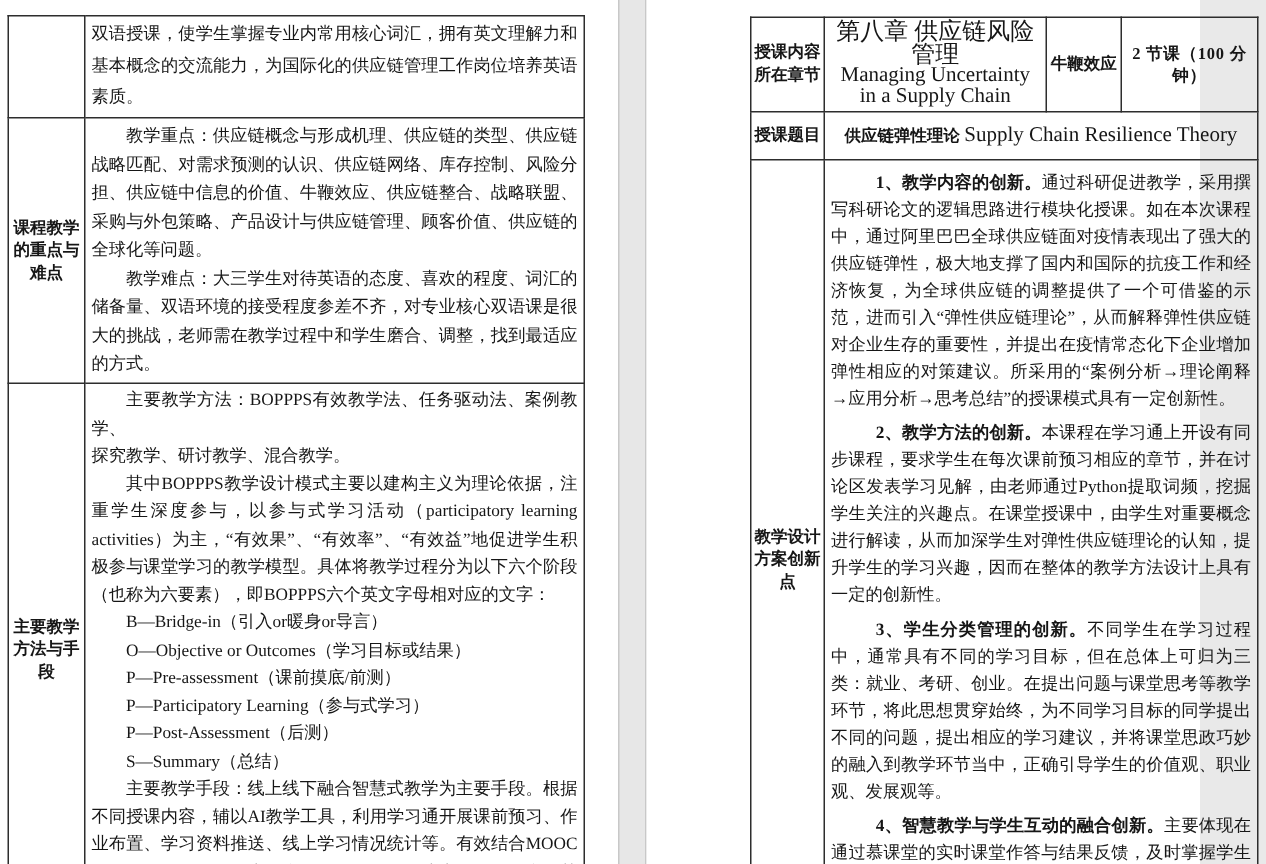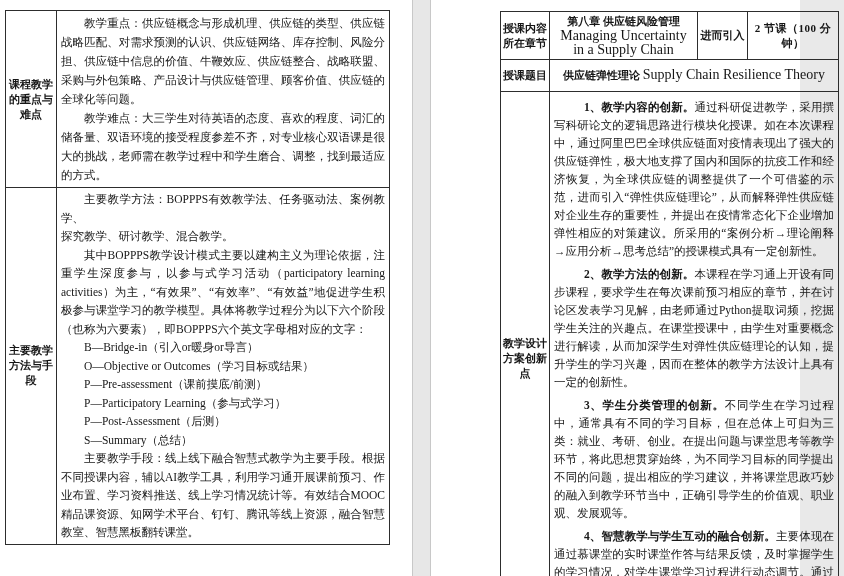--- a/index.html
+++ b/index.html
@@ -42,37 +42,41 @@
   .lh-row2 { line-height:19px; padding-top:3px;margin-top:28px; }
   .lh-row3 { line-height:18.5px; }
   .lh-rowR { line-height:18px; padding-top:6px; }
 
   .indent  { text-indent:2em; }
   .indentR { text-indent:2.6em; margin-bottom:5px; }
   .center-line { text-align:left; }
   .bopp-item { margin-left:2em; }
 
   .cell-mid { vertical-align:middle; text-align:center; }
-  .chapter-cn { font-weight:bold; font-size:11px; line-height:15px; }
+  .chapter-cn { font-weight:normal; font-size:16px; line-height:15px; }
   .chapter-en { font-size:14px; line-height:14px; font-weight:normal; }
   .duration-val { font-weight:bold; font-size:11px; letter-spacing:0.5px; }
   .topic-val { font-size:11px; }
   .topic-cn { font-weight:bold; }
   b.lead { font-weight:bold; }
 </style>
 </head>
 <body>
 
 <div class="page page-left">
   <table class="tbl-left">
     <colgroup>
         <col style="width:51px">
         <col style="width:333px">
       </colgroup>
     <tbody>
+        <tr style="height:50px">
+      <td class="hdr"></td>
+      <td class="body-txt lh-row1" style="vertical-align:middle">双语授课，使学生掌握专业内常用核心词汇，拥有英文理解力和基本概念的交流能力，为国际化的供应链管理工作岗位培养英语素质。</td>
+    </tr>
     <tr style="height:155px">
       <td class="hdr">课程教学的重点与难点</td>
       <td class="body-txt lh-row2">
         <div class="indent">教学重点：供应链概念与形成机理、供应链的类型、供应链战略匹配、对需求预测的认识、供应链网络、库存控制、风险分担、供应链中信息的价值、牛鞭效应、供应链整合、战略联盟、采购与外包策略、产品设计与供应链管理、顾客价值、供应链的全球化等问题。</div>
         <div class="indent">教学难点：大三学生对待英语的态度、喜欢的程度、词汇的储备量、双语环境的接受程度参差不齐，对专业核心双语课是很大的挑战，老师需在教学过程中和学生磨合、调整，找到最适应的方式。</div>
       </td>
     </tr>
     <tr style="height:342px">
       <td class="hdr">主要教学方法与手段</td>
       <td class="body-txt lh-row3">
@@ -102,21 +106,21 @@
       <col style="width:50px">
         <col style="width:91px">
     </colgroup>
     <tbody>
         <tr style="height:47px">
       <td class="hdr">授课内容所在章节</td>
       <td class="cell-mid">
         <div class="chapter-cn">第八章 供应链风险管理</div>
         <div class="chapter-en">Managing Uncertainty in a Supply Chain</div>
       </td>
-      <td class="hdr">进而引入</td>
+      <td class="hdr">牛鞭效应</td>
       <td class="cell-mid duration-val">2 节课（100 分钟）</td>
     </tr>
     <tr style="height:32px">
       <td class="hdr">授课题目</td>
       <td class="cell-mid topic-val" colspan="3">
         <span class="topic-cn">供应链弹性理论</span>
         <span class="chapter-en">Supply Chain Resilience Theory</span>
       </td>
     </tr>
     <tr style="height:475px">

